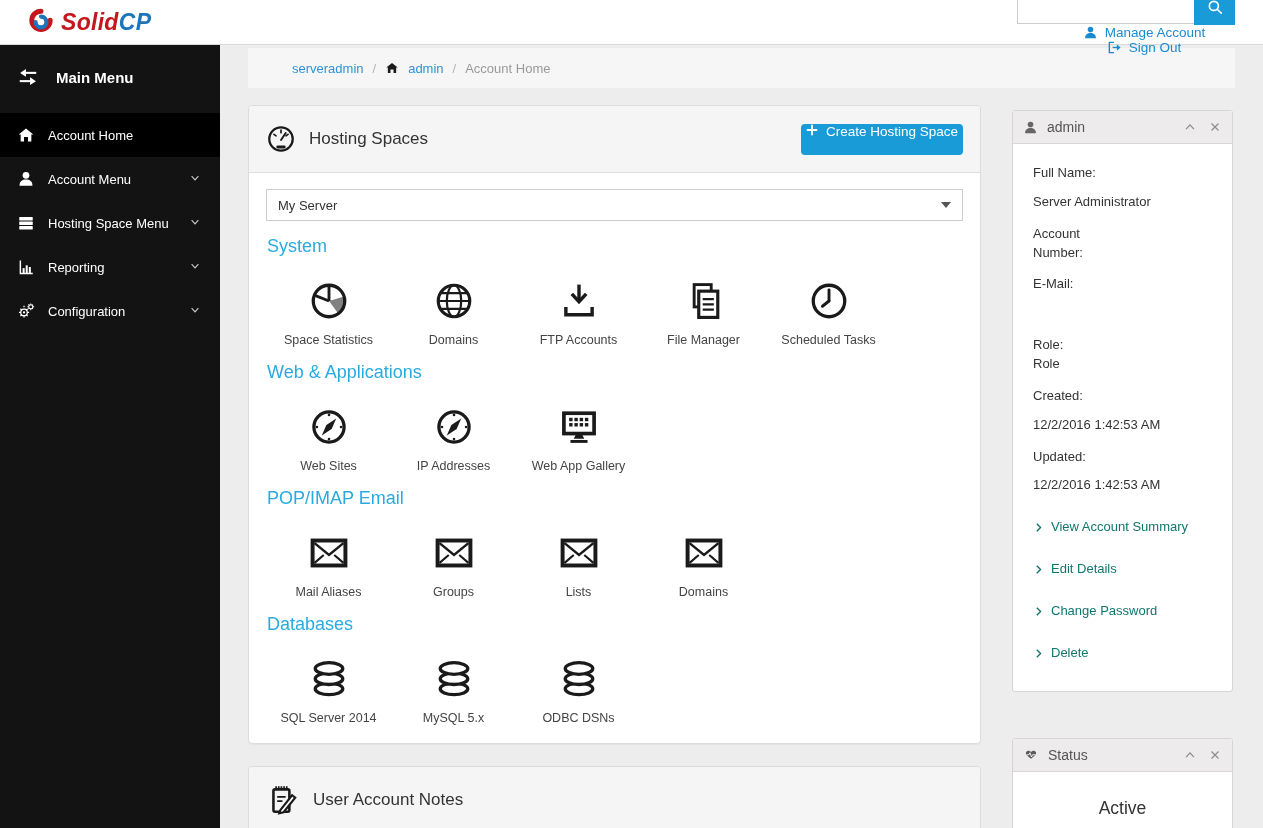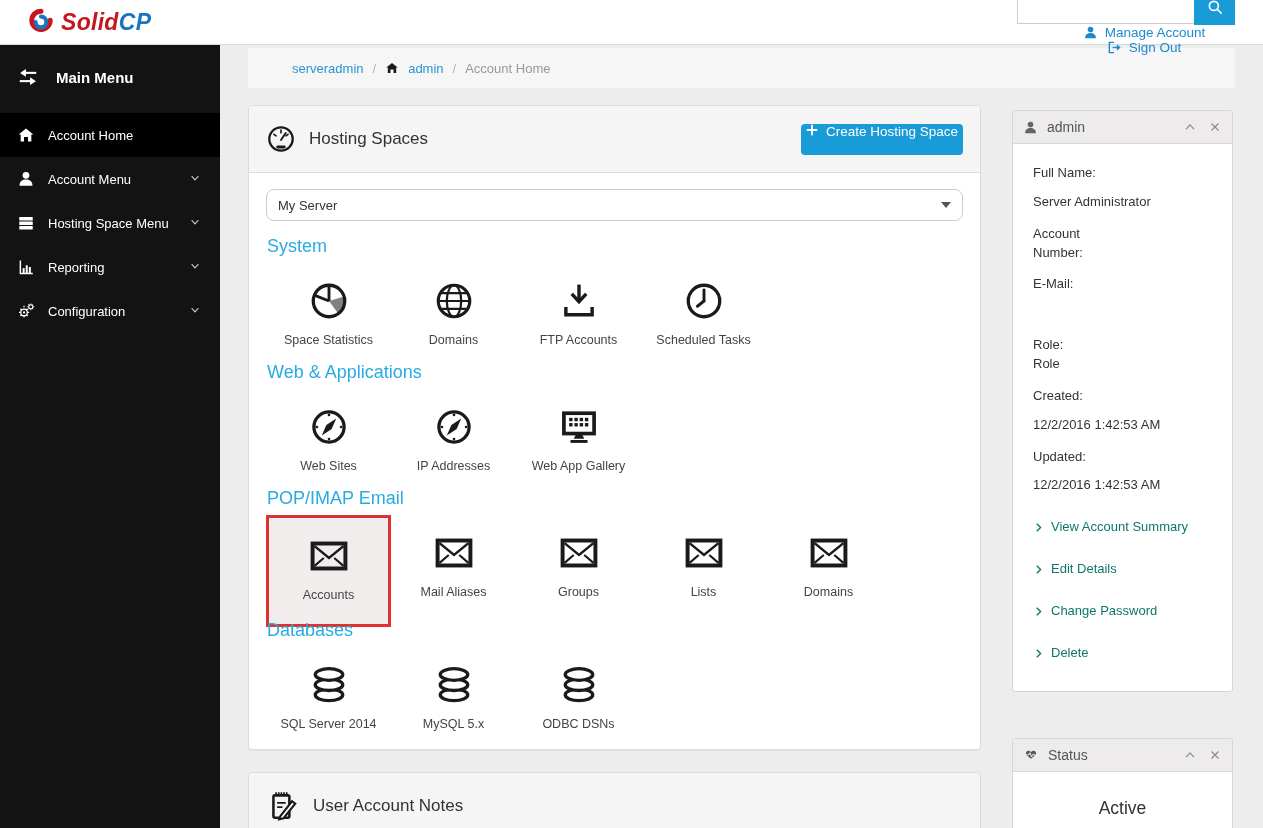--- a/index.html
+++ b/index.html
@@ -43,21 +43,21 @@
   .cols { display:flex; align-items:flex-start; gap:31px; margin-top:17px; }
   .main-col { width:733px; }
   .right-col { width:221px; margin-top:5px; }
 
   .panel { background:#fff; border:1px solid #dcdcdc; border-radius:4px; box-shadow:0 1px 1px rgba(0,0,0,.04); }
   .panel-header { background:#f5f5f5; border-bottom:1px solid #ddd; border-radius:4px 4px 0 0; display:flex; align-items:center; height:67px; padding:0 17px; color:#1a1a1a; }
   .panel-title { font-size:17px; color:#333; margin-left:13px; }
   .btn-primary { margin-left:auto; background:#199bd8; color:#fff; border:none; border-radius:4px; height:31px; padding:0 5px; font-size:13.5px; display:flex; align-items:flex-start; gap:8px; cursor:pointer; }
 
   .panel-body { padding:16px 17px 18px; }
-  .select { height:32px; border:1px solid #ccc; border-radius:8px; display:flex; align-items:center; padding:0 11px; font-size:13px; color:#333; background:#fff; cursor:pointer; }
+  .select { height:32px; border:1px solid #ccc; border-radius:0; display:flex; align-items:center; padding:0 11px; font-size:13px; color:#333; background:#fff; cursor:pointer; }
   .select-arrow { margin-left:auto; width:0; height:0; border-left:5px solid transparent; border-right:5px solid transparent; border-top:6px solid #555; }
 
   .section-title { color:#29abe2; font-size:18px; font-weight:400; margin:15px 0 0 1px; }
   .tiles { display:flex; align-items:flex-start; margin-top:21px; }
   .tile { width:125px; display:flex; flex-direction:column; align-items:center; cursor:pointer; color:#1a1a1a; }
   .tile-iconbox { height:44px; display:flex; align-items:flex-end; }
   .tile-label { font-size:12.5px; color:#444; margin-top:11px; text-align:center; white-space:nowrap; }
   .tile.highlighted { border:3px solid #e03131; background:#f1eded; padding:15px 0 22px; margin:-15px 0 -22px; width:125px; }
 
   
@@ -301,20 +301,32 @@
                           <path d="M6 20.5 v6 h20 v-6" fill="none" stroke="currentColor" stroke-width="2.6"></path>
                         </svg>
                       </span>
                     </span>
                     <div class="tile-label">FTP Accounts</div>
                   </div>
                   <div class="tile">
                     <span class="tile-iconbox">
                       <span class="ic s42">
                         <svg viewBox="0 0 32 32">
+                          <rect x="8.5" y="3.5" width="13" height="17" fill="#fff" stroke="currentColor" stroke-width="2.2"></rect>
+                          <rect x="12" y="8.5" width="14.5" height="20" fill="#fff" stroke="currentColor" stroke-width="2.4"></rect>
+                          <path d="M15 14.5 h8.5 M15 18.5 h8.5 M15 22.5 h8.5" stroke="currentColor" stroke-width="1.7"></path>
+                        </svg>
+                      </span>
+                    </span>
+                    <div class="tile-label">File Manager</div>
+                  </div>
+                  <div class="tile">
+                    <span class="tile-iconbox">
+                      <span class="ic s42">
+                        <svg viewBox="0 0 32 32">
                           <circle cx="16" cy="16" r="12" fill="none" stroke="currentColor" stroke-width="2.5"></circle>
                           <path d="M16 16 V7.5" stroke="currentColor" stroke-width="2.2" stroke-linecap="round"></path>
                           <path d="M16 16 L11 20" stroke="currentColor" stroke-width="2.2" stroke-linecap="round"></path>
                         </svg>
                       </span>
                     </span>
                     <div class="tile-label">Scheduled Tasks</div>
                   </div>
                 </div>
                 <div class="section-title">Web &amp; Applications</div>
@@ -367,32 +379,20 @@
                           <polygon points="14,21 18,21 20,25 12,25" fill="currentColor"></polygon>
                           <path d="M9.5 27 h13" stroke="currentColor" stroke-width="2.2"></path>
                         </svg>
                       </span>
                     </span>
                     <div class="tile-label">Web App Gallery</div>
                   </div>
                 </div>
                 <div class="section-title">POP/IMAP Email</div>
                 <div class="tiles">
-                  <div class="tile highlighted">
-                    <span class="tile-iconbox">
-                      <span class="ic s42">
-                        <svg viewBox="0 0 32 32">
-                          <rect x="3.5" y="6.5" width="25" height="19" fill="none" stroke="currentColor" stroke-width="3"></rect>
-                          <polyline points="5,8.5 16,17.5 27,8.5" fill="none" stroke="currentColor" stroke-width="1.9"></polyline>
-                          <path d="M5 23.5 l7-6 M27 23.5 l-7-6" stroke="currentColor" stroke-width="1.6"></path>
-                        </svg>
-                      </span>
-                    </span>
-                    <div class="tile-label">Accounts</div>
-                  </div>
                   <div class="tile">
                     <span class="tile-iconbox">
                       <span class="ic s42">
                         <svg viewBox="0 0 32 32">
                           <rect x="3.5" y="6.5" width="25" height="19" fill="none" stroke="currentColor" stroke-width="3"></rect>
                           <polyline points="5,8.5 16,17.5 27,8.5" fill="none" stroke="currentColor" stroke-width="1.9"></polyline>
                           <path d="M5 23.5 l7-6 M27 23.5 l-7-6" stroke="currentColor" stroke-width="1.6"></path>
                         </svg>
                       </span>
                     </span>

